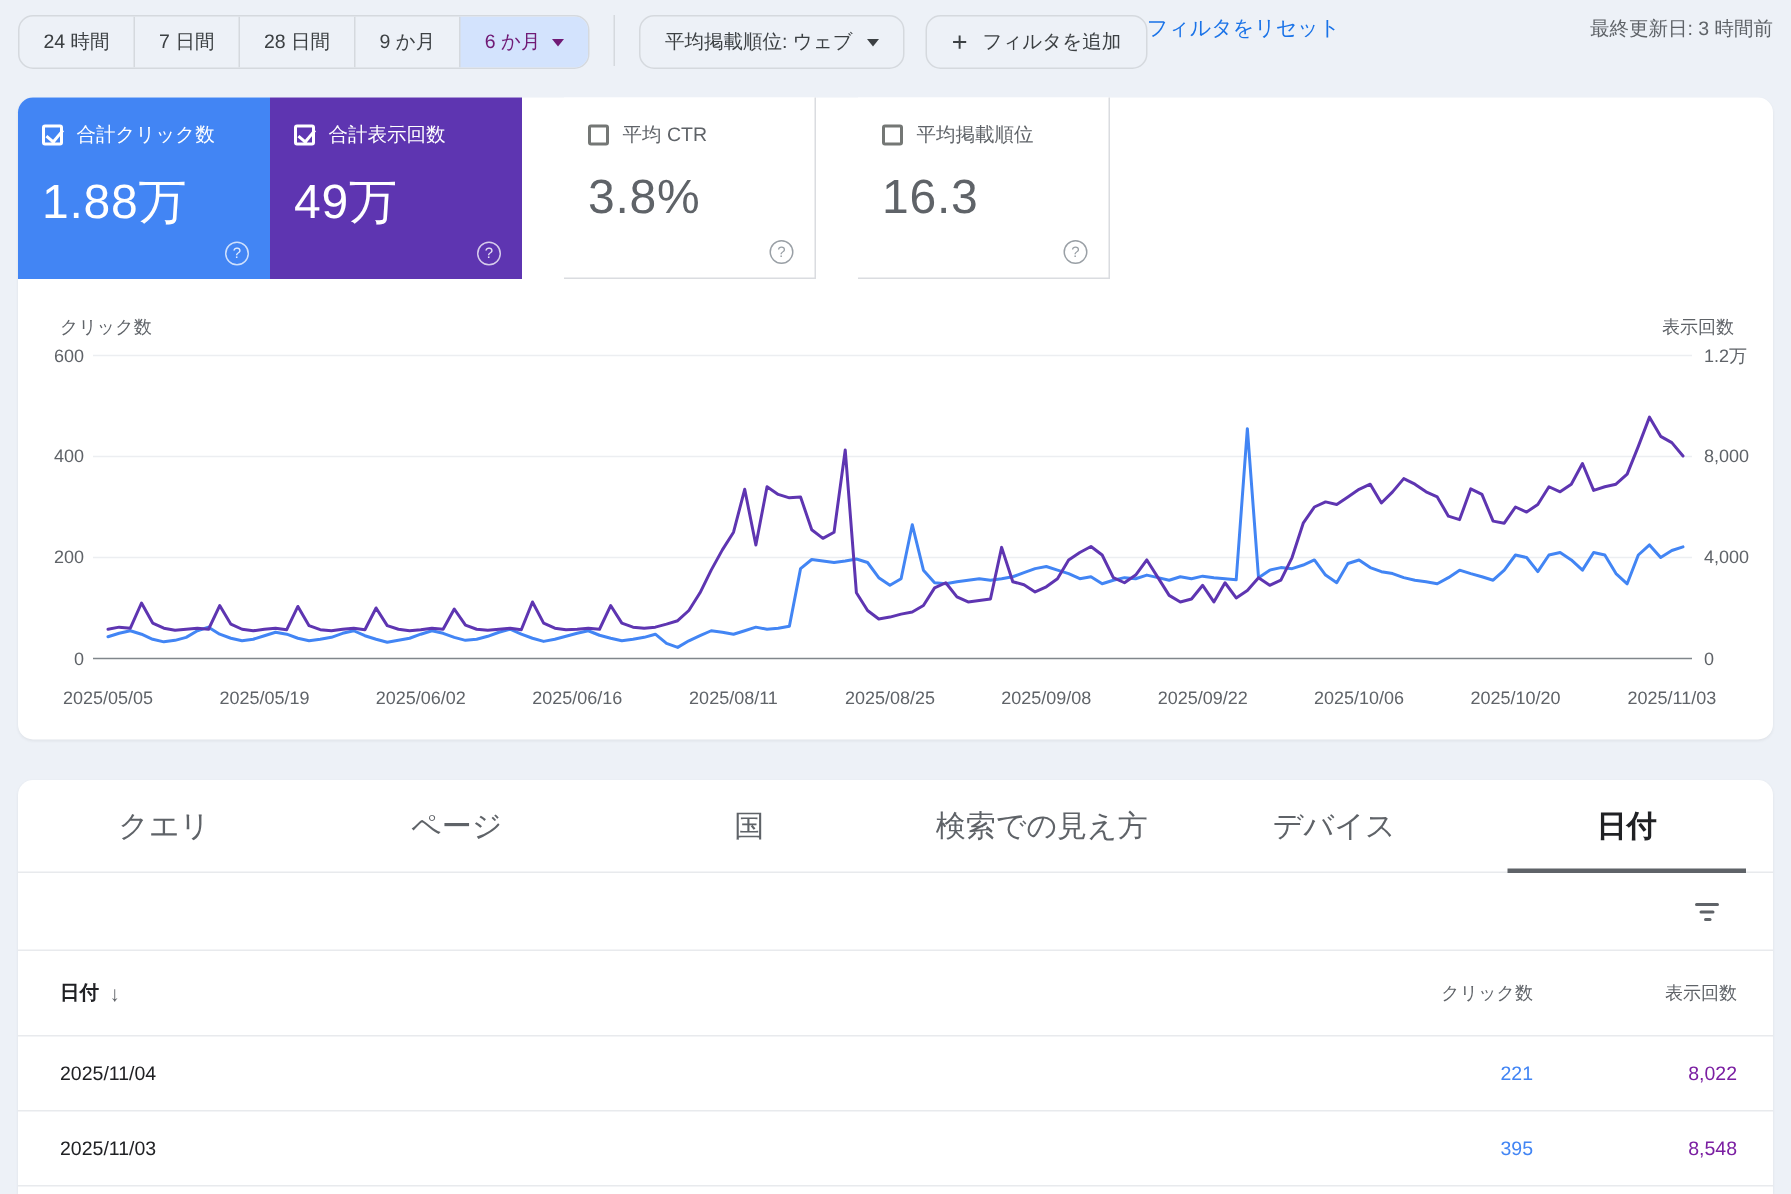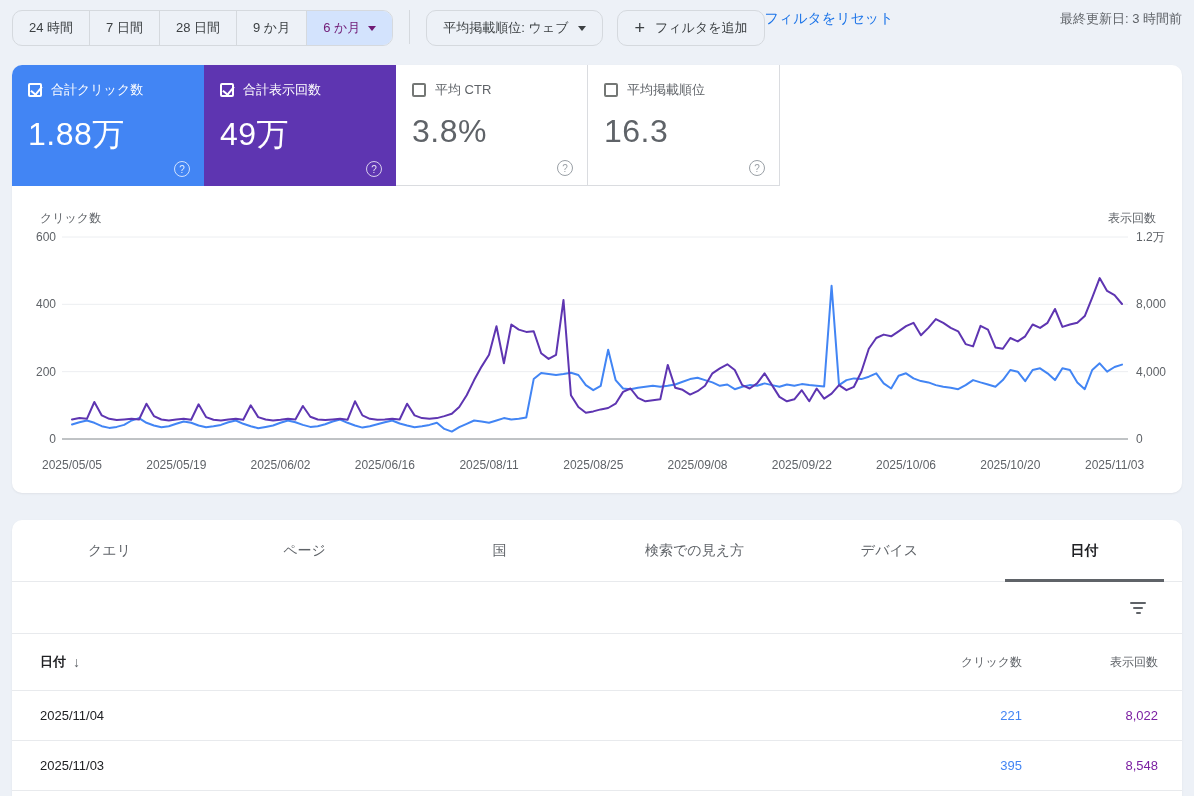--- a/index.html
+++ b/index.html
@@ -36,24 +36,24 @@
   .reset-link { color:#1a73e8; font-size:14px; font-weight:500; cursor:pointer; }
   .topbar-spacer { flex:1; }
   .last-updated { color:#5f6368; font-size:13px; }
 
   
   .panel1 {
     margin:17px 12px 0 12px; background:#fff; border-radius:10px;
     height:428px; box-shadow:0 1px 2px rgba(60,64,67,.08);
   }
   .cards-row { display:flex; height:121px; }
-  .card { width:192px; padding:16px 16px 10px 16px; position:relative; cursor:pointer; }
+  .card { width:168px; padding:16px 16px 10px 16px; position:relative; cursor:pointer; }
   .card.colored { color:#fff; }
   .card.first { border-top-left-radius:10px; }
-  .card.white { color:#5f6368; border-right:1px solid #dadce0; border-bottom:1px solid #dadce0; background:#fff; }
+  .card.white { color:#5f6368; border-right:1px solid #dadce0; border-bottom:1px solid #dadce0; background:#fff;margin-left:28px; }
   .card-top { display:flex; align-items:center; gap:9px; font-size:13px; font-weight:500; }
   .cbx {
     width:14px; height:14px; border:2px solid #fff; border-radius:2px; position:relative; flex:none;
   }
   .card.white .cbx { border-color:#747775; }
   .cbx.checked::after {
     content:""; position:absolute; left:3px; top:-1px; width:5px; height:9px;
     border:solid #fff; border-width:0 2px 2px 0; transform:rotate(40deg);
   }
   .card-value { font-size:32px; margin-top:14px; letter-spacing:.5px; }
@@ -70,21 +70,21 @@
   #chart-svg text { font-family:"Liberation Sans","DejaVu Sans",sans-serif; font-size:12px; fill:#5f6368; }
 
   
   .panel2 {
     margin:27px 12px 0 12px; background:#fff; border-radius:10px 10px 0 0;
     height:276px; box-shadow:0 1px 2px rgba(60,64,67,.08);
   }
   .tabs { display:flex; height:62px; border-bottom:1px solid #e8eaed; }
   .tab {
     flex:1; display:flex; align-items:center; justify-content:center;
-    font-size:14px; color:#5f6368; cursor:pointer; position:relative;
+    font-size:20px; color:#5f6368; cursor:pointer; position:relative;
   }
   .tab.active { color:#202124; font-weight:700; }
   .tab.active::after {
     content:""; position:absolute; left:18px; right:18px; bottom:-1px; height:3px; background:#5f6368;
   }
   .filter-row {
     height:52px; border-bottom:1px solid #e8eaed;
     display:flex; align-items:center; justify-content:flex-end; padding-right:36px;
   }
   .filter-icon { display:flex; flex-direction:column; gap:3px; align-items:center; cursor:pointer; }

